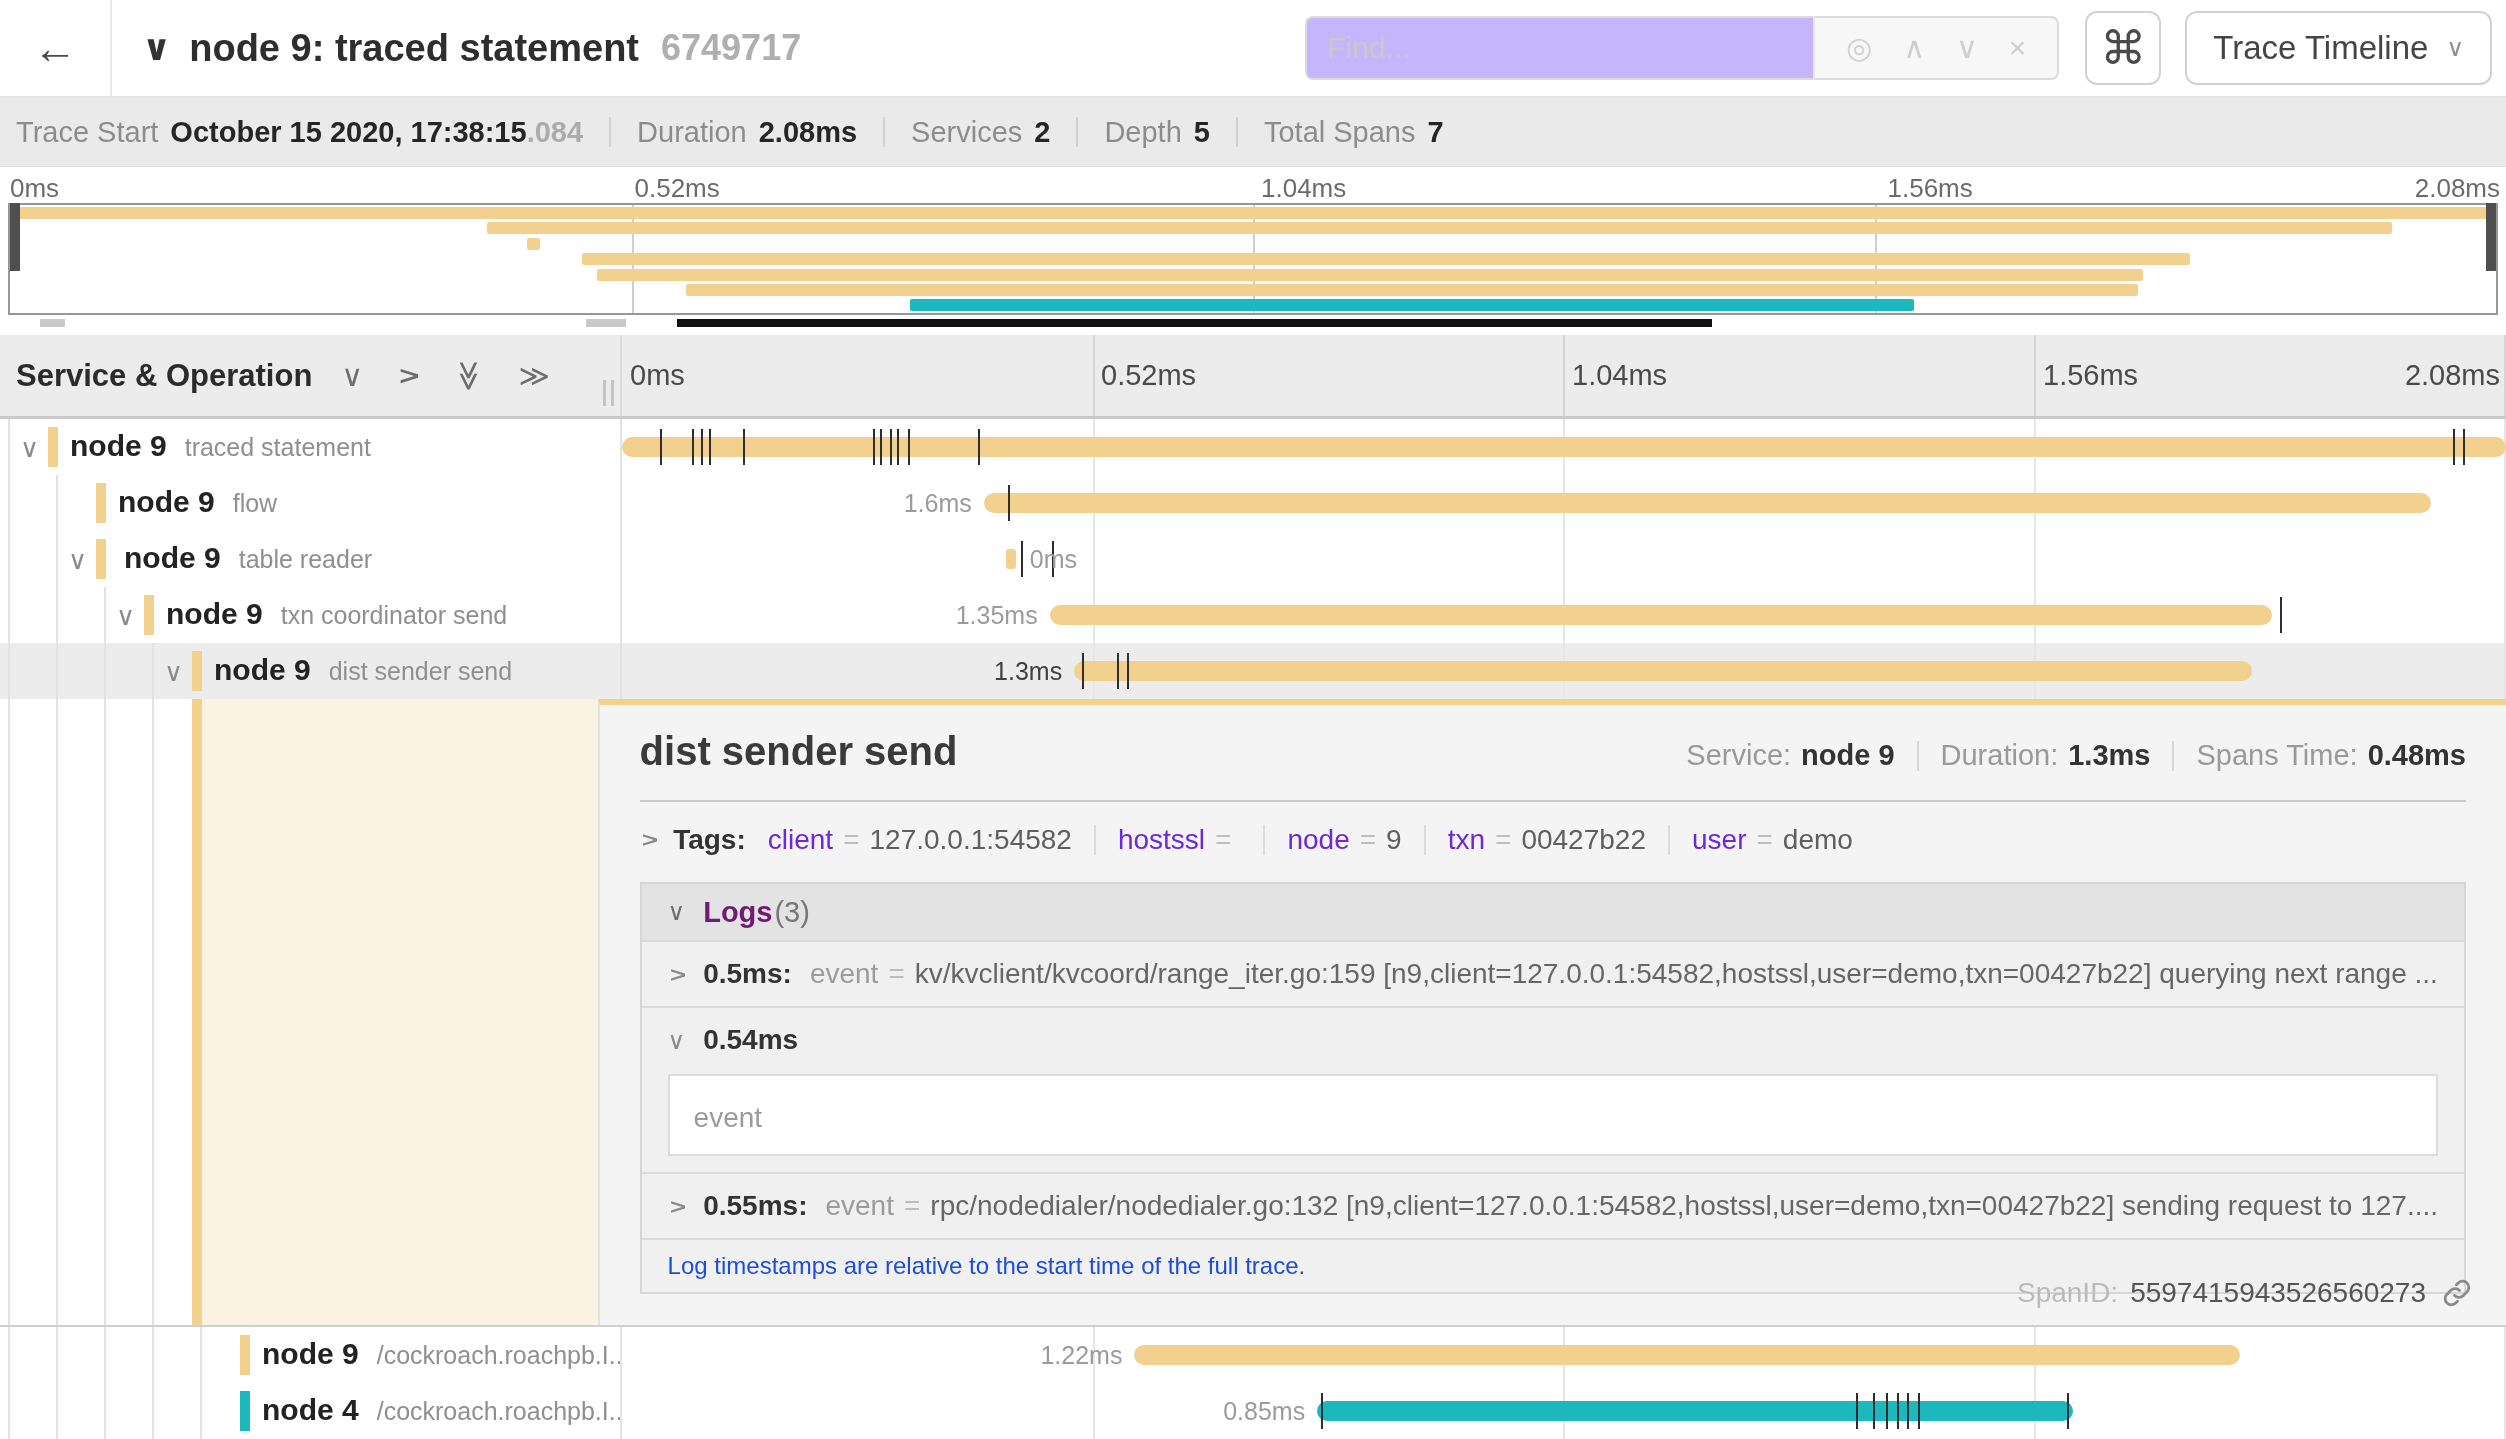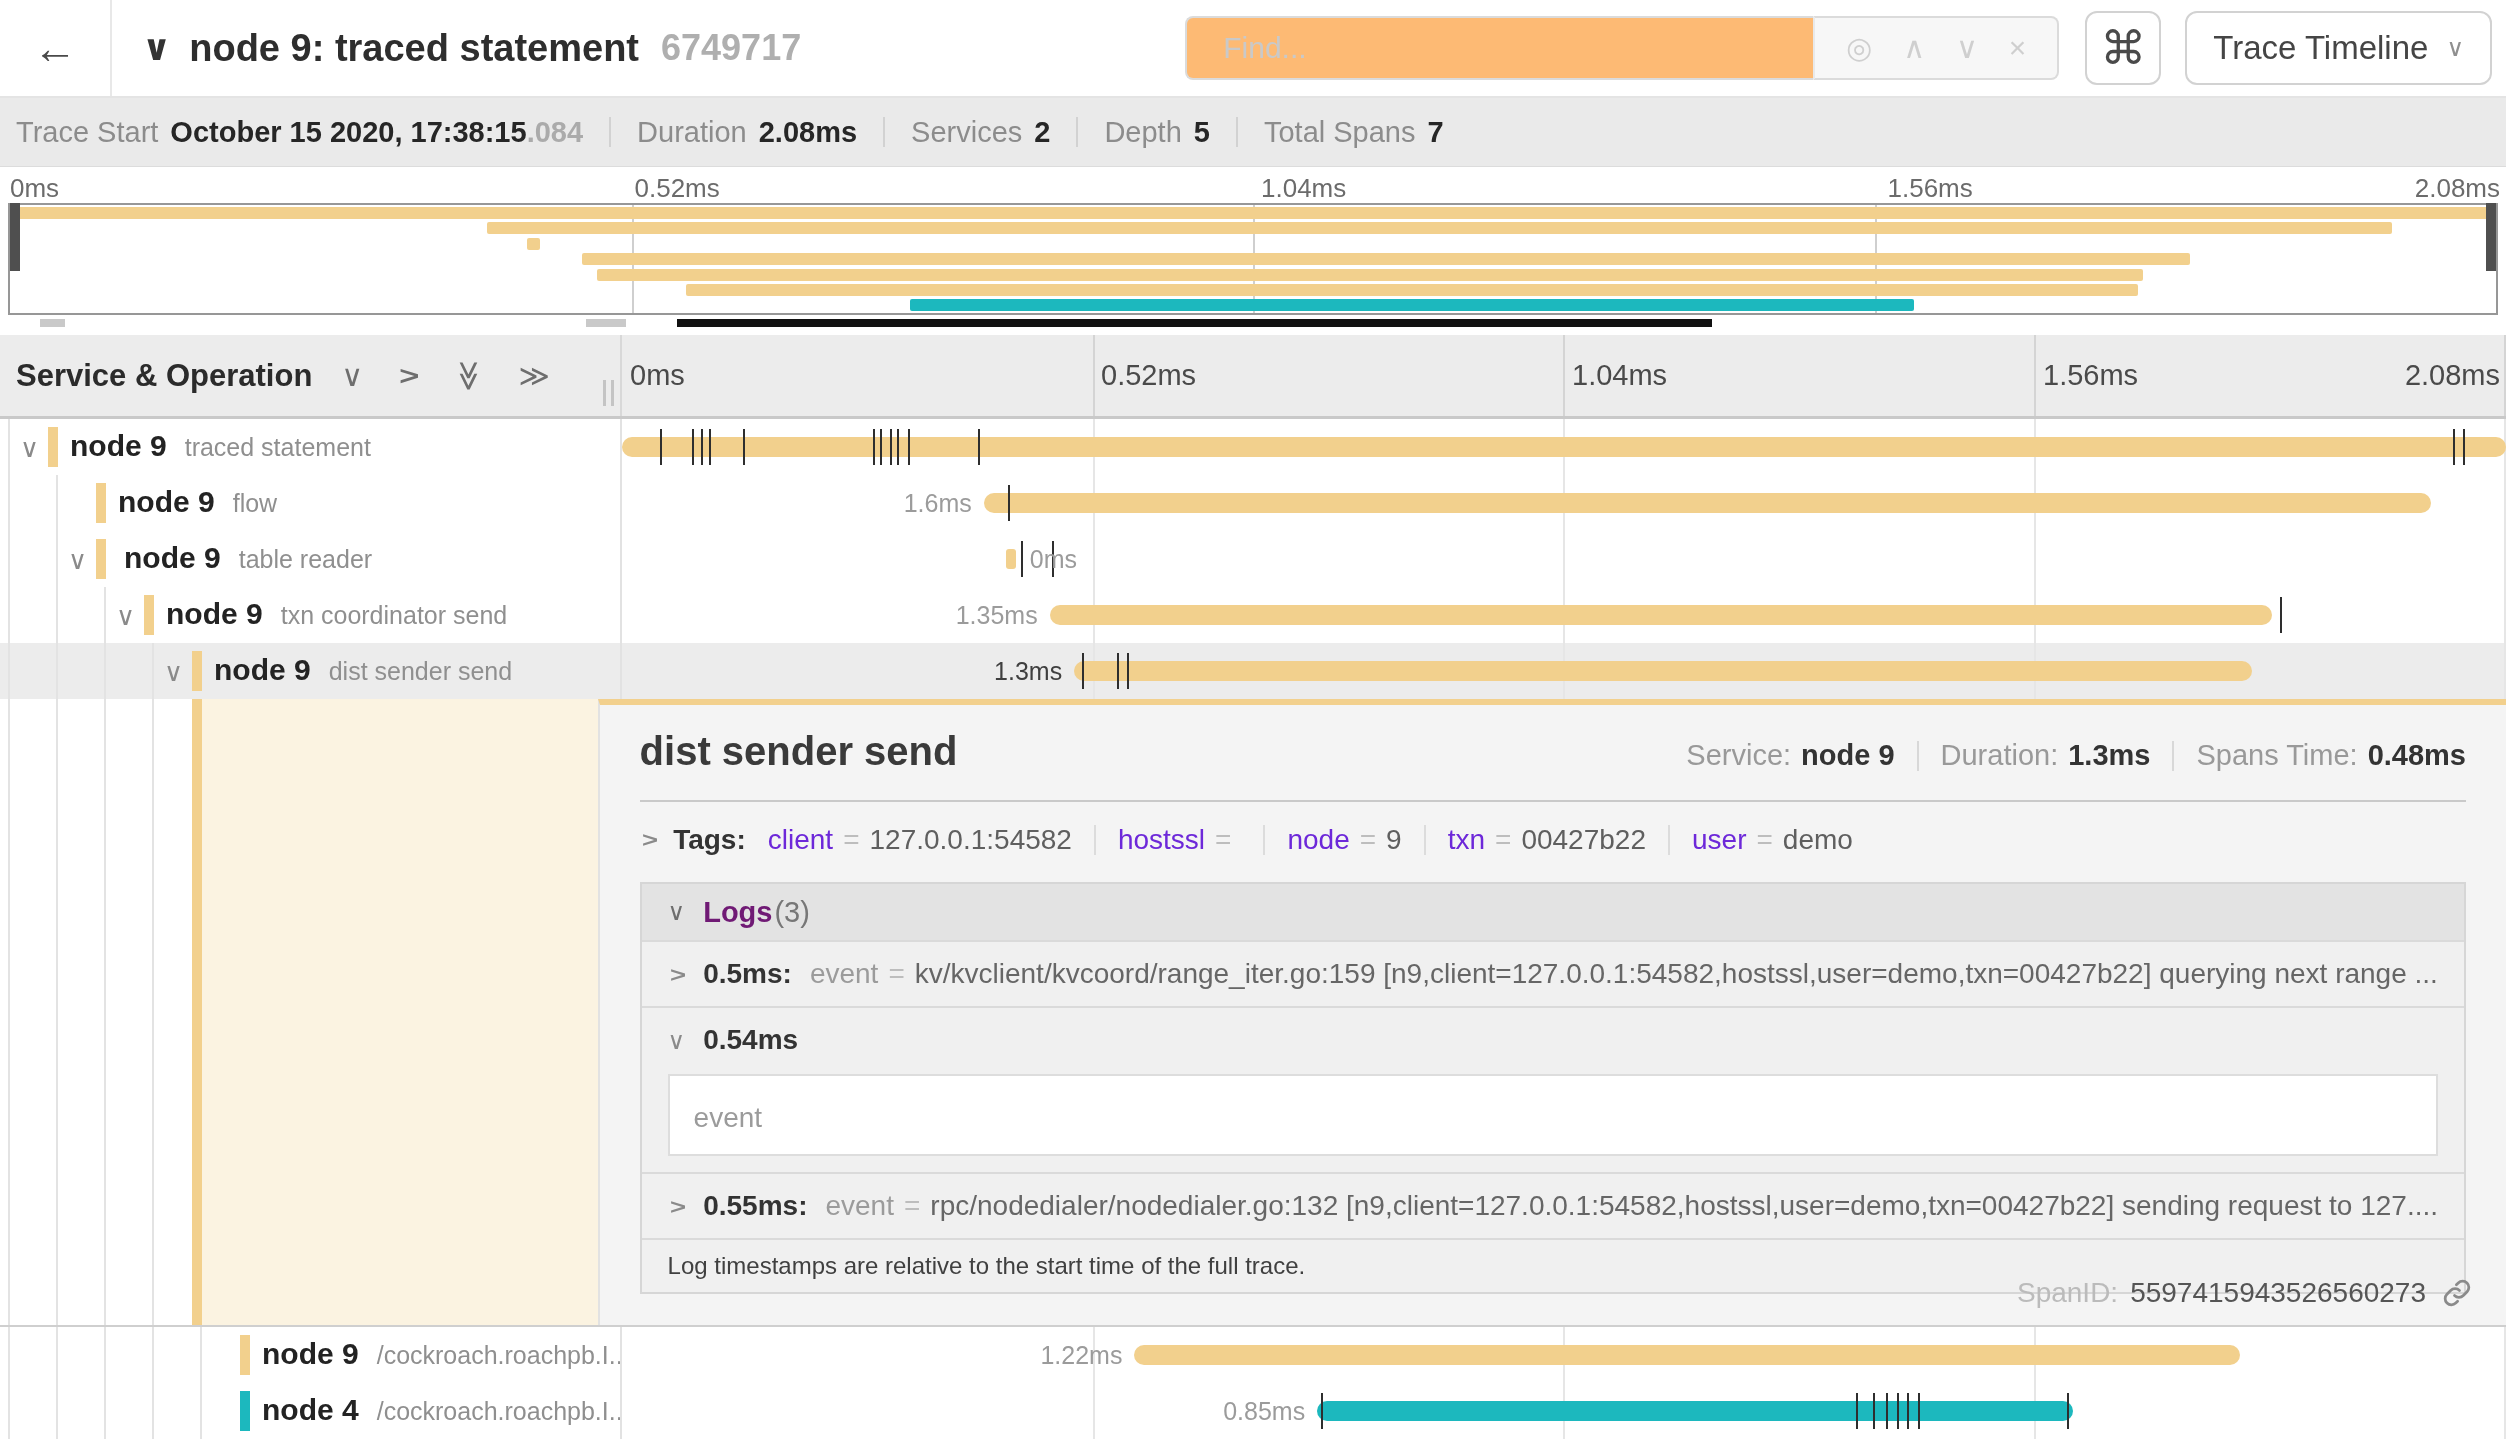--- a/index.html
+++ b/index.html
@@ -7,22 +7,22 @@
   .page{position:relative;width:2506px;height:1439px;background:#fff;}
 
   
   .topbar{height:96px;display:flex;align-items:center;border-bottom:2px solid #E4E4E4;background:#fff;}
   .back-btn{width:110px;height:96px;display:flex;align-items:center;justify-content:center;
     border-right:2px solid #E8E8E8;font-size:44px;color:#4a4a4a;cursor:pointer;}
   .title-chev{margin-left:30px;font-size:36px;color:#333;font-weight:bold;cursor:pointer;}
   .page-title{margin-left:18px;font-size:38px;font-weight:bold;color:#2e2e2e;}
   .trace-id{margin-left:22px;font-size:36px;color:#AFAFAF;font-weight:bold;}
   .find-group{margin-left:auto;display:flex;align-items:center;height:64px;}
-  .find-input{width:628px;height:64px;box-sizing:border-box;border:2px solid #DBDBDB;border-right:none;
-    border-radius:8px 0 0 8px;font-size:30px;padding:0 36px;color:#444;outline:none;background:#fdba74;}
+  .find-input{width:508px;height:64px;box-sizing:border-box;border:2px solid #DBDBDB;border-right:none;
+    border-radius:8px 0 0 8px;font-size:30px;padding:0 20px;color:#444;outline:none;background:#c4b5fd;}
   .find-input::placeholder{color:#C9C9C9;}
   .find-suffix{width:246px;height:64px;box-sizing:border-box;border:2px solid #DBDBDB;border-left:2px solid #E9E9E9;
     border-radius:0 8px 8px 0;background:#F7F7F7;display:flex;align-items:center;justify-content:space-evenly;}
   .find-suffix span{color:#CFCFCF;font-size:30px;cursor:pointer;line-height:1;}
   .kbd-btn{margin-left:26px;width:76px;height:74px;box-sizing:border-box;border:2px solid #D2D2D2;border-radius:12px;
     background:#fff;display:flex;align-items:center;justify-content:center;font-size:46px;color:#4a4a4a;cursor:pointer;}
   .view-btn{margin-left:24px;margin-right:14px;height:74px;box-sizing:border-box;border:2px solid #D2D2D2;border-radius:12px;
     background:#fff;display:flex;align-items:center;padding:0 26px;font-size:33px;color:#454545;cursor:pointer;}
   .view-btn .chev{margin-left:18px;font-size:24px;color:#8f8f8f;font-weight:normal;}
 
@@ -107,21 +107,21 @@
   .log-line{display:flex;align-items:baseline;white-space:nowrap;overflow:hidden;}
   .log-line .chev{color:#8a8a8a;font-size:24px;margin-right:18px;flex:none;}
   .log-time{font-weight:bold;color:#333;margin-right:18px;flex:none;}
   .log-key{color:#9b9b9b;flex:none;}
   .log-eq{color:#BDBDBD;margin:0 10px;flex:none;}
   .log-prev{color:#666;overflow:hidden;text-overflow:ellipsis;}
   .kv-box{margin-top:18px;background:#fff;border:2px solid #DDD;display:flex;padding:20px 24px;}
   .kv-key{width:256px;flex:none;color:#9b9b9b;font-size:28px;padding-top:6px;}
   .kv-val{font-family:"DejaVu Sans Mono","Liberation Mono",monospace;font-size:26px;line-height:42px;
     color:#0E8C8C;width:1430px;word-break:break-all;font-weight:bold;}
-  .logs-footer{border-top:2px solid #DADADA;padding:12px 26px;font-size:24px;color:#404040;}
+  .logs-footer{border-top:2px solid #DADADA;padding:12px 26px;font-size:24px;color:#1d4ed8;}
   .spanid-row{position:absolute;right:34px;bottom:16px;display:flex;align-items:center;font-size:28px;}
   .spanid-label{color:#BBB;}
   .spanid-val{color:#555;margin-left:12px;}
   .link-icon{margin-left:16px;width:30px;height:30px;cursor:pointer;}
 </style>
 </head>
 <body>
 
 <div class="page">
 

